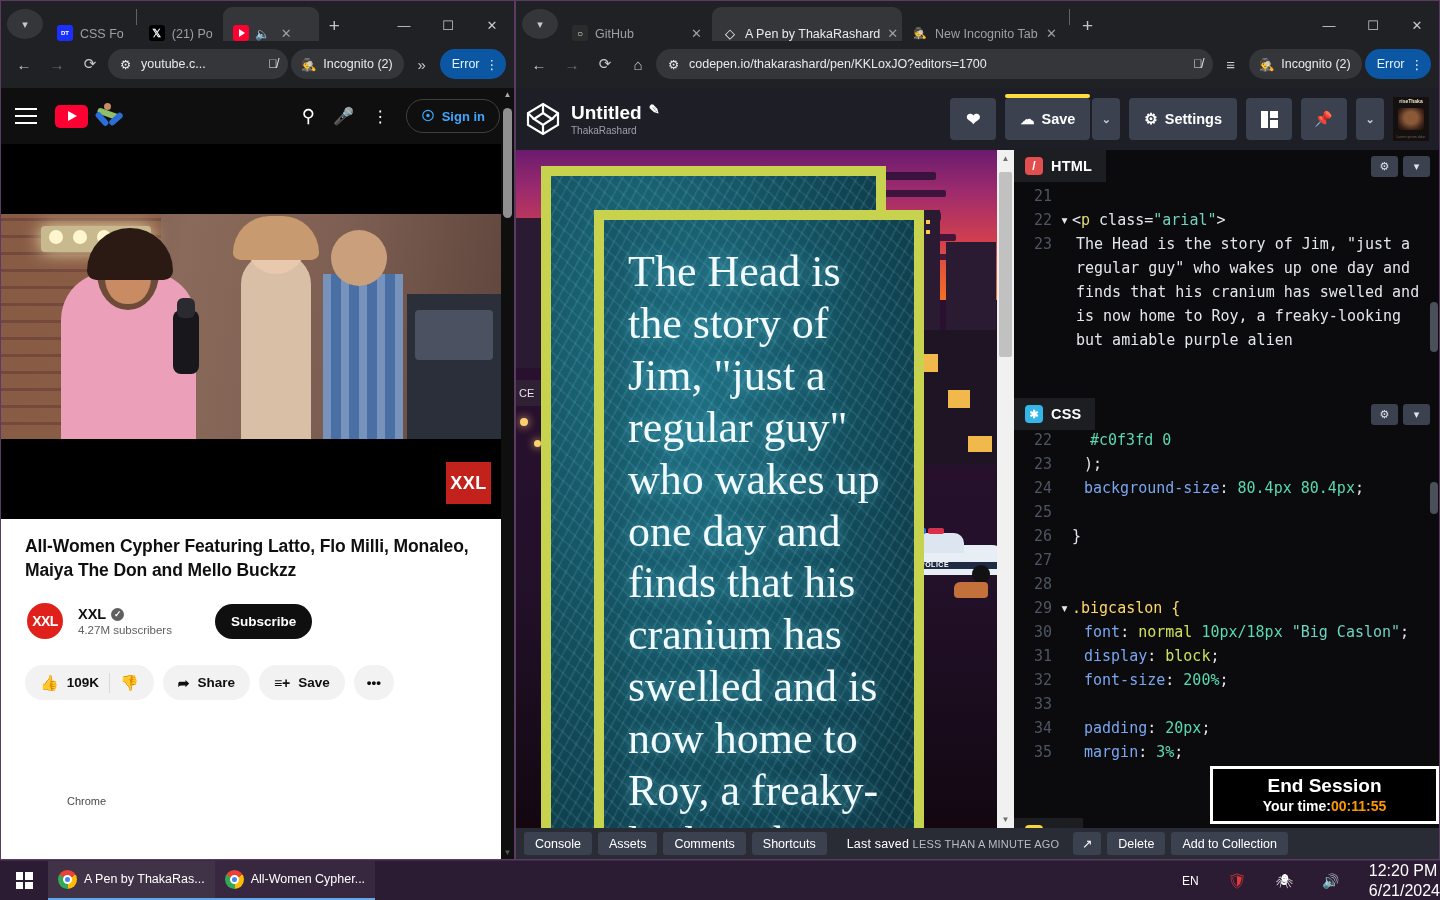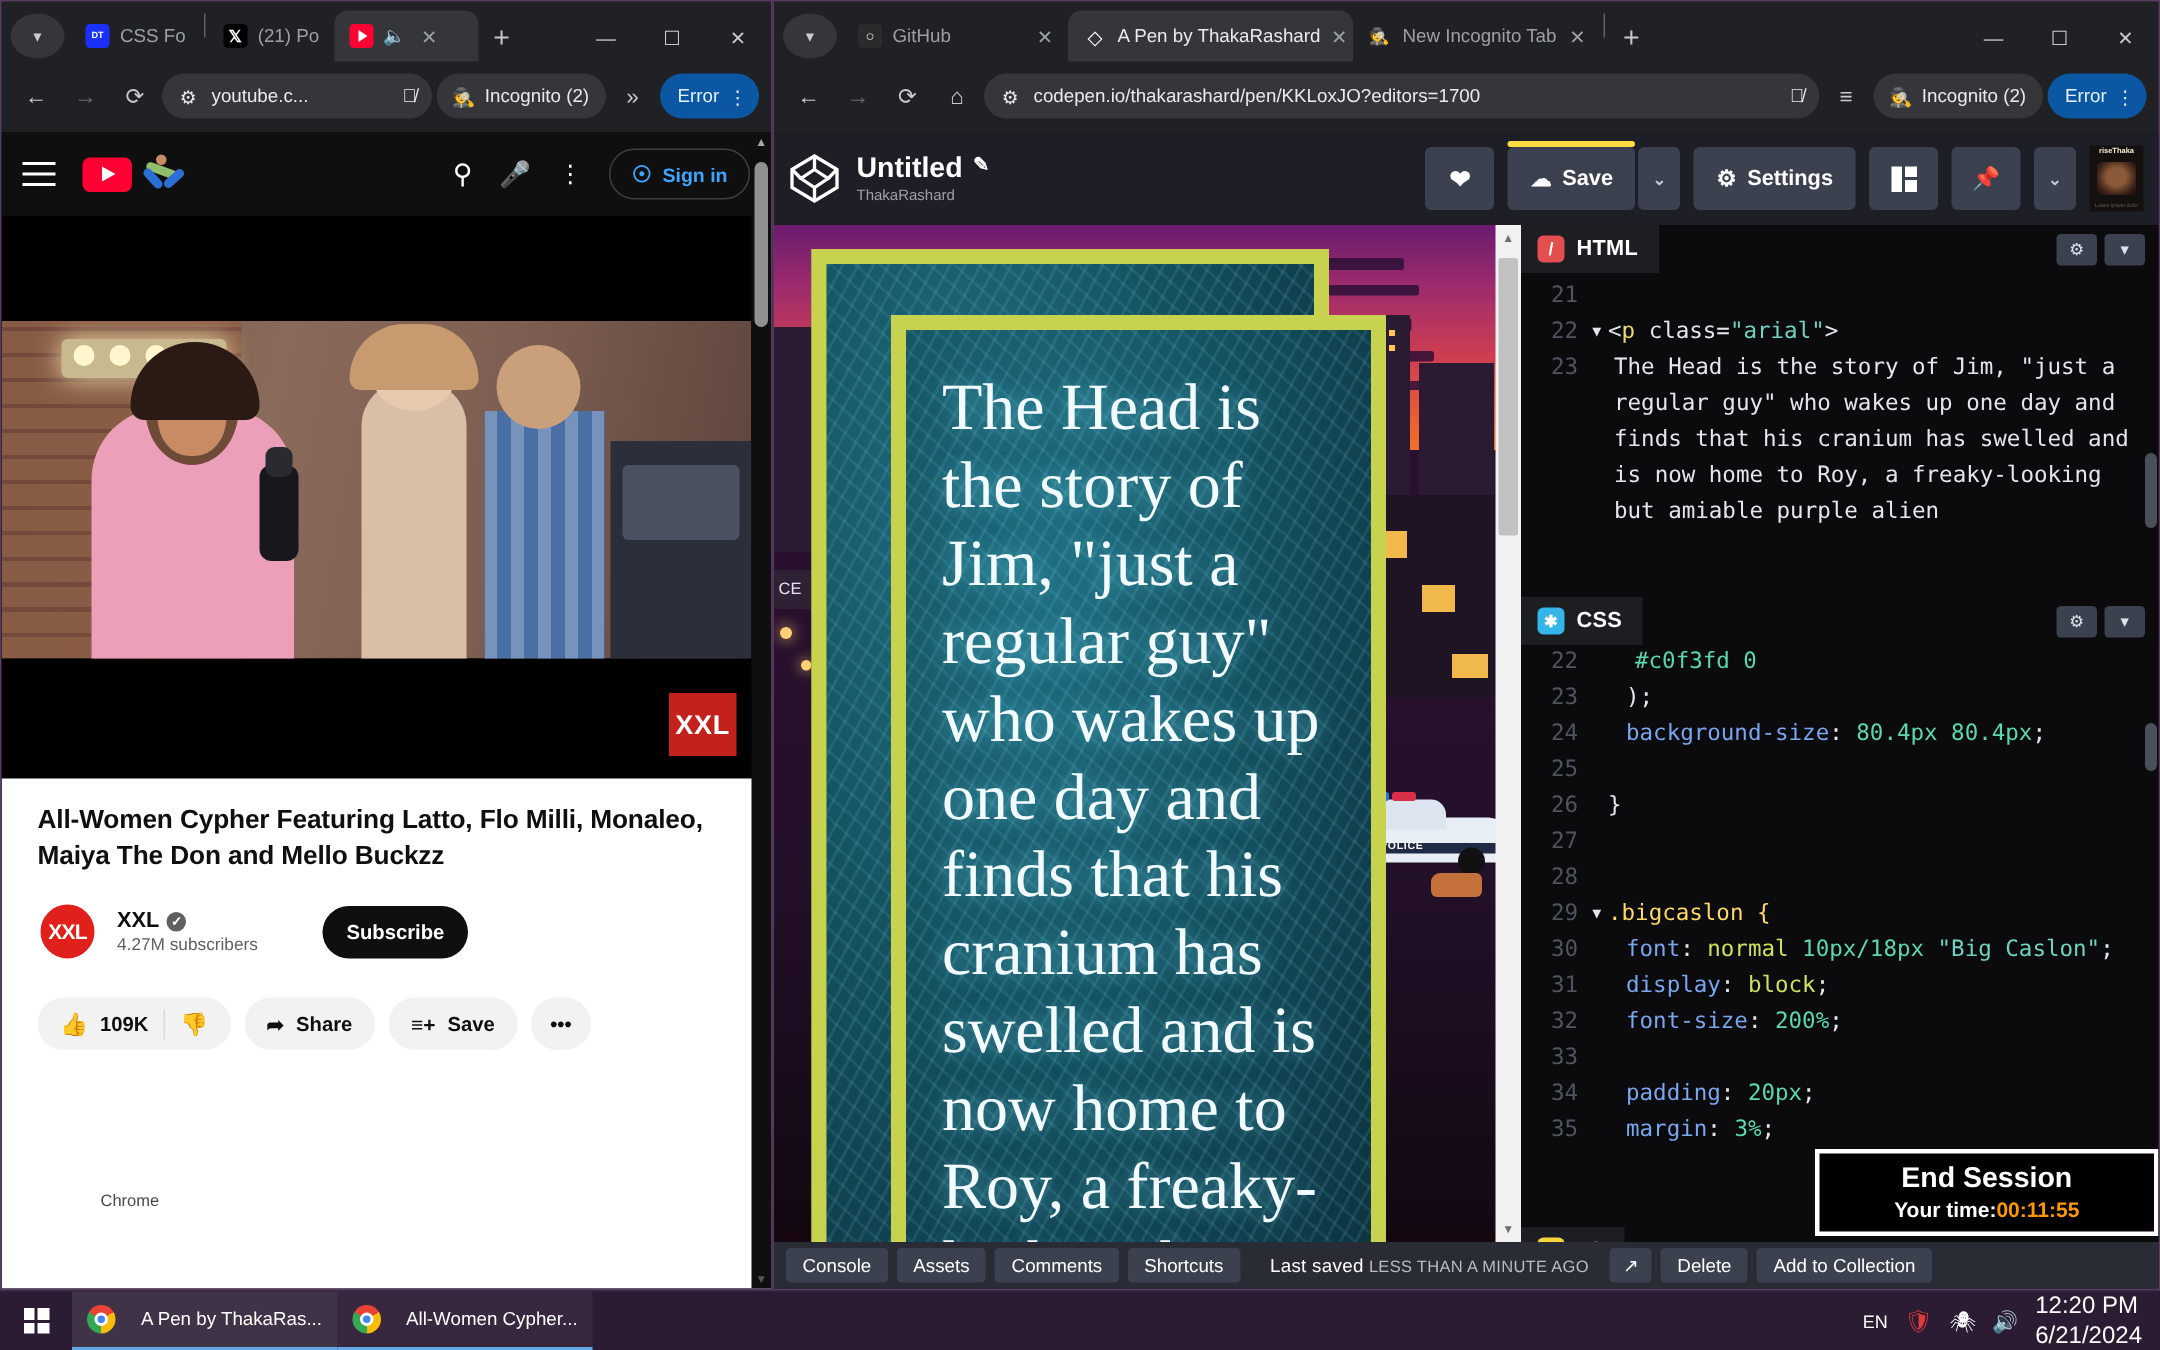--- a/index.html
+++ b/index.html
@@ -27,38 +27,38 @@
   #taskbar {
     position:absolute; left:0; bottom:0; width:1440px; height:40px;
     background:#2b1b33; display:flex; align-items:center;
     border-top:1px solid #3d2a46;
     z-index:900;
   }
   #start-btn { width:48px; height:40px; display:flex; align-items:center; justify-content:center; }
   .win-logo { width:17px; height:17px; display:grid; grid-template-columns:1fr 1fr; grid-template-rows:1fr 1fr; gap:2px; }
   .win-logo i { background:#fff; display:block; }
   .task-item {
-    height:40px; min-width:152px; display:flex; align-items:center; gap:17px;
+    height:40px; min-width:152px; display:flex; align-items:center; gap:7px;
     padding:0 10px; background:rgba(255,255,255,.10);
     border-bottom:3px solid #62a8e8; position:relative;
     color:#fff; font-size:12.5px; white-space:nowrap; overflow:hidden;
   }
   .task-item.second { background:rgba(255,255,255,.06); }
   .chrome-ico { width:19px; height:19px; border-radius:50%; flex:0 0 auto;
     background:conic-gradient(from -60deg, #ea4335 0 120deg, #fbbc05 120deg 240deg, #34a853 240deg 360deg);
     position:relative; }
   .chrome-ico::after { content:""; position:absolute; inset:5px; border-radius:50%; background:#4285f4; border:2px solid #fff; box-sizing:border-box;}
-  #tray { margin-left:auto; display:flex; align-items:center; gap:11px; padding-right:12px; color:#fff; font-size:12px; }
+  #tray { margin-left:auto; display:flex; align-items:center; gap:29px; padding-right:0; color:#fff; font-size:12px; }
   #tray .clock { line-height:1.25; font-size:16px; }
 
   
   .win { position:absolute; background:#202124; overflow:hidden; }
   .tabstrip { height:40px; background:#202124; display:flex; align-items:flex-end; padding-left:4px; position:relative; }
   .tab {
-    height:34px; display:flex; align-items:center; gap:7px; padding:0 10px;
+    height:34px; display:flex; align-items:flex-end; gap:7px; padding:0 10px;
     border-radius:9px 9px 0 0; color:#9aa0a6; font-size:12.5px;
     max-width:170px; white-space:nowrap; overflow:hidden; position:relative;
   }
   .tab.active { background:#35363a; color:#e8eaed; }
   .tab .favicon { width:16px; height:16px; flex:0 0 auto; border-radius:3px; display:flex; align-items:center; justify-content:center; font-size:9px; }
   .tab .x { color:#9aa0a6; font-size:13px; margin-left:3px; }
   .tab-sep { width:1px; height:16px; background:#5f6368; align-self:center; margin:0 2px 9px; }
   .newtab { color:#c0c4c9; font-size:19px; padding:0 10px 6px; align-self:flex-end; line-height:1; }
   .wincontrols { margin-left:auto; display:flex; align-items:flex-start; padding-top:2px; }
   .wincontrols div { width:44px; height:32px; display:flex; align-items:center; justify-content:center; color:#c7cace; font-size:13px; }

